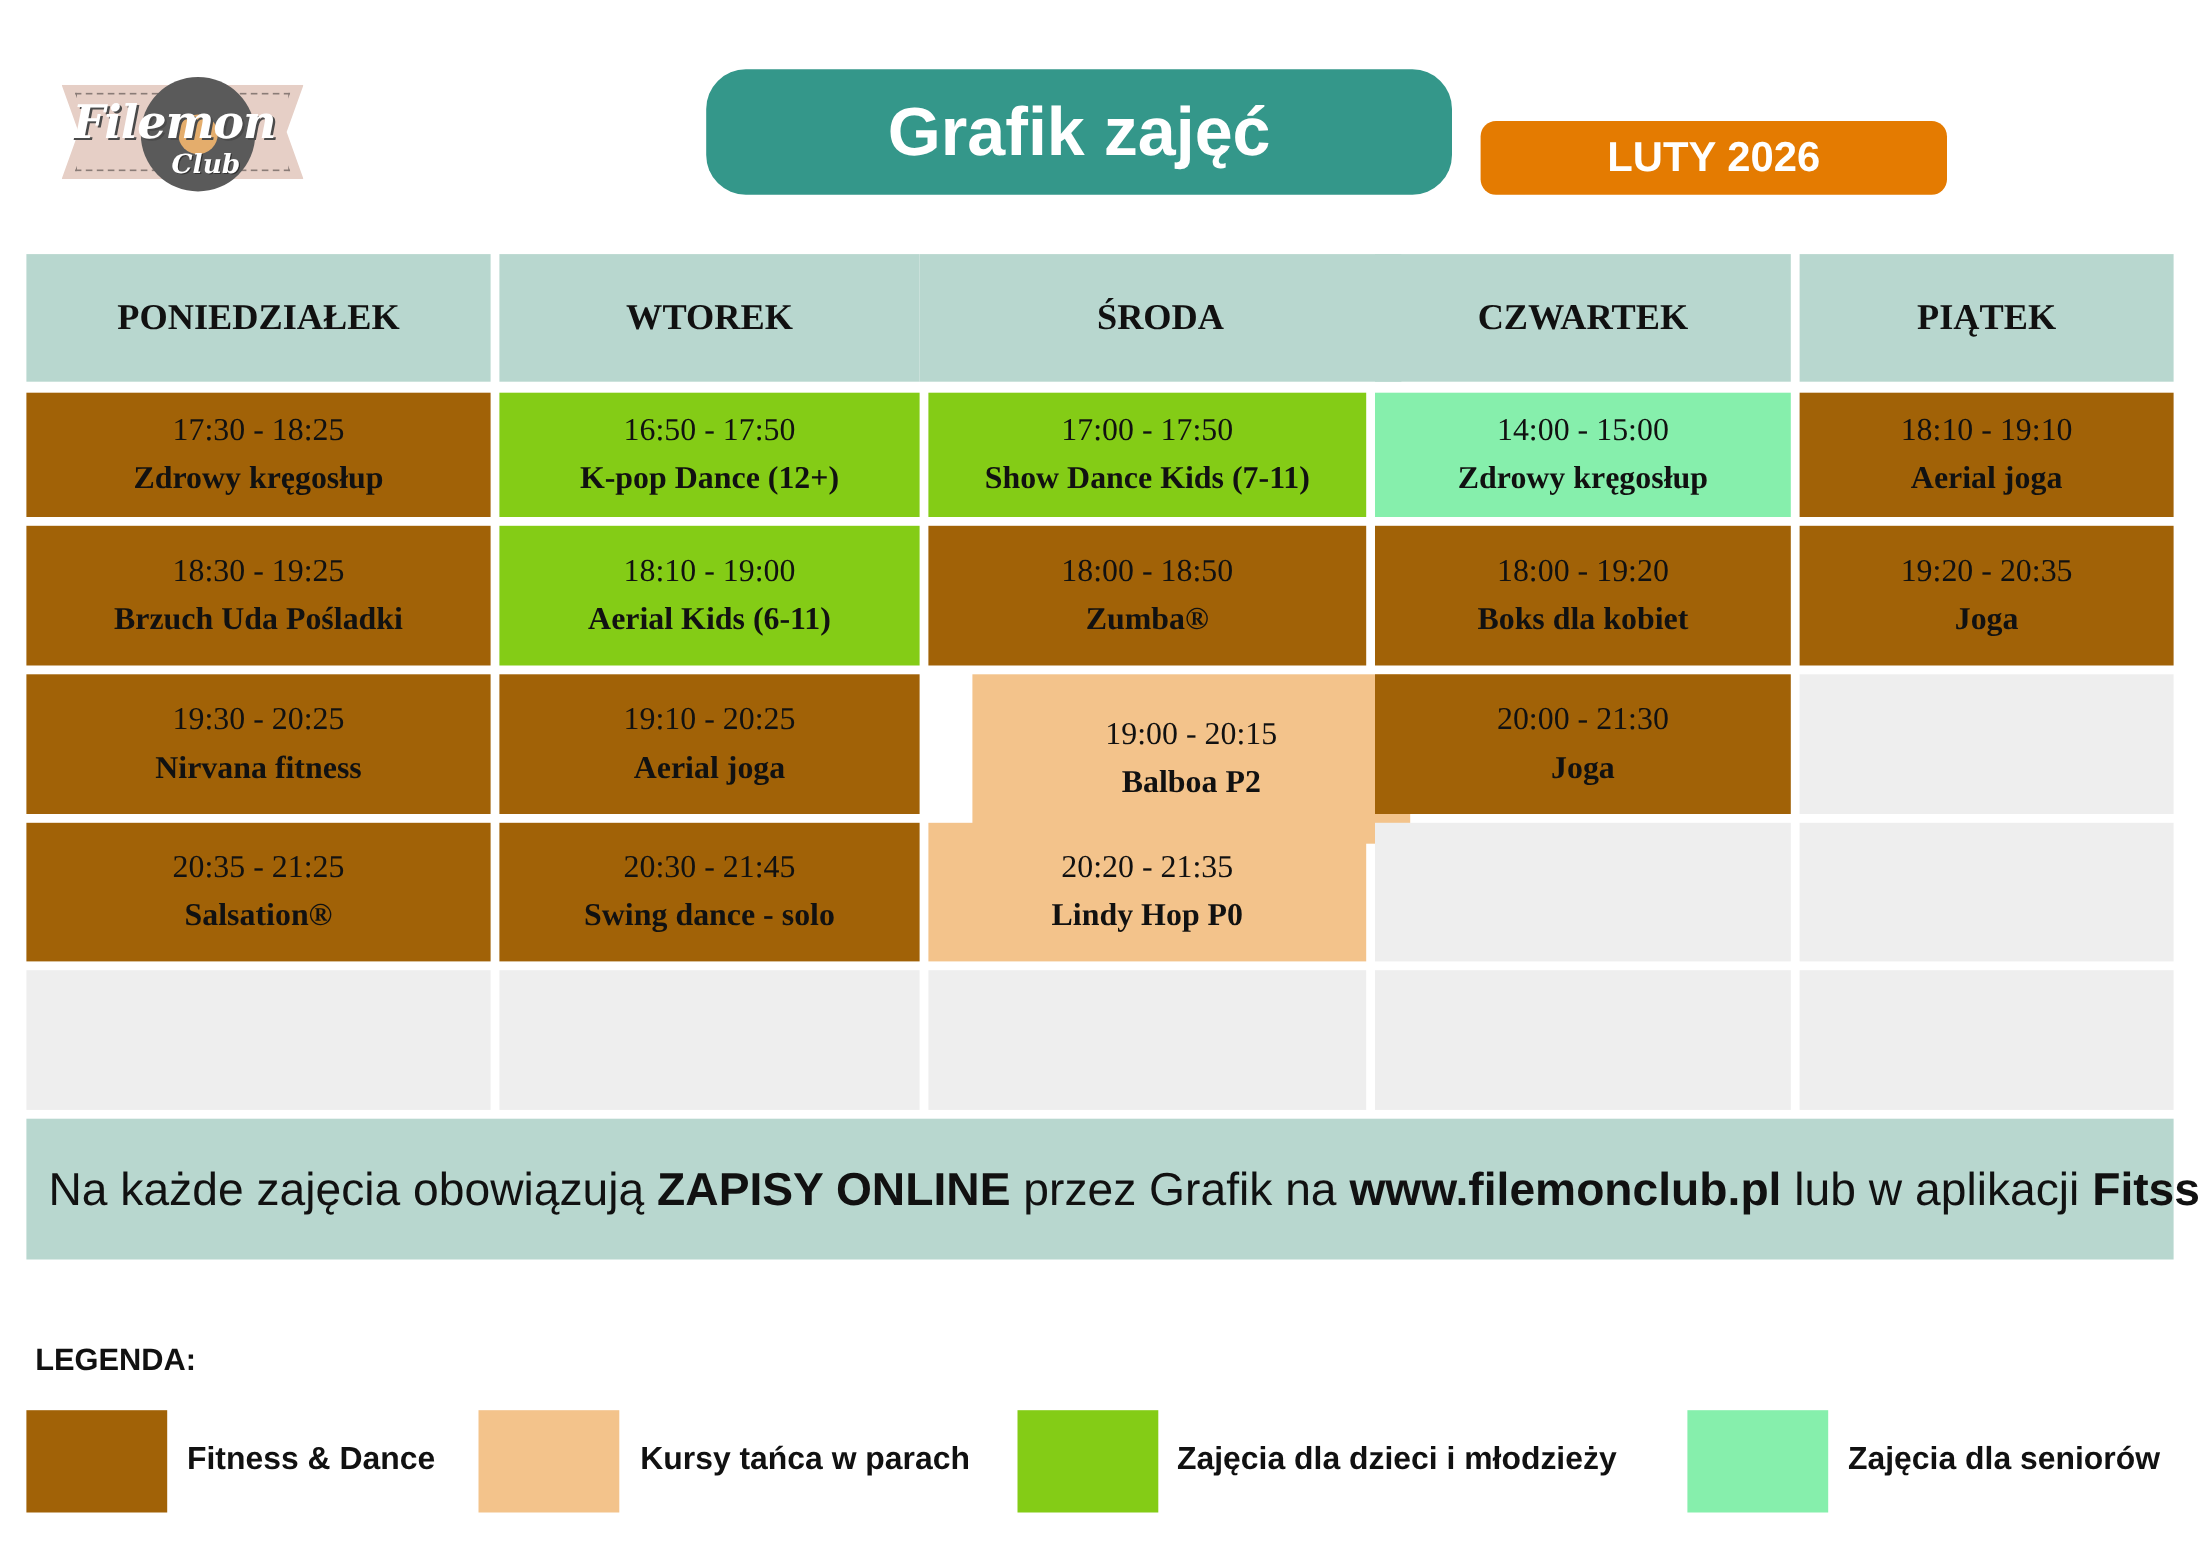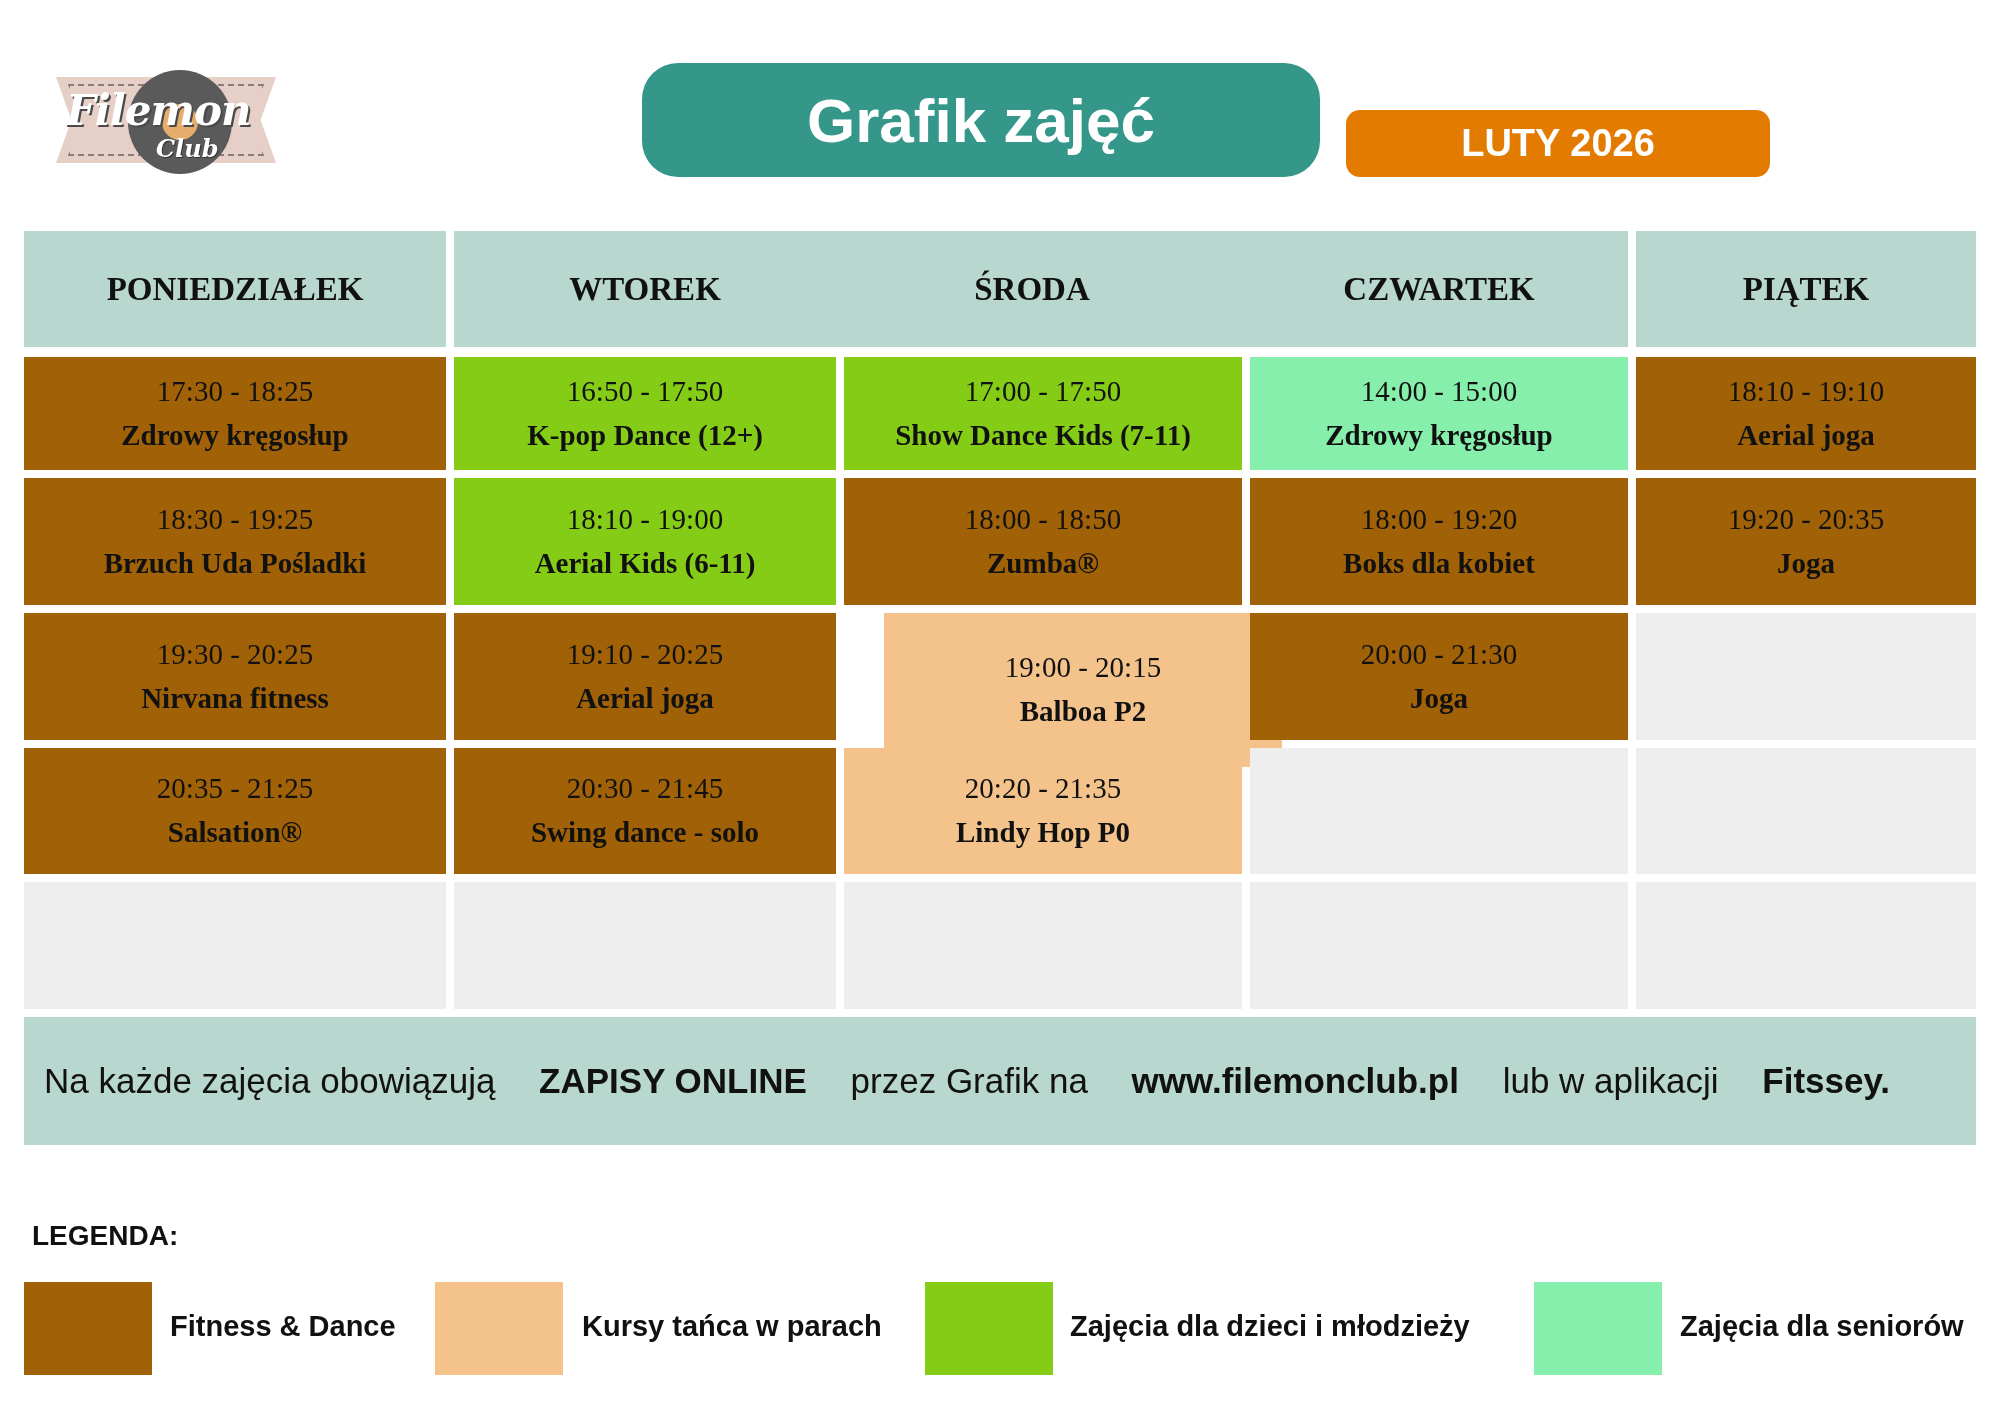--- a/index.html
+++ b/index.html
@@ -35,21 +35,21 @@
   .c-green { background:#a16207; }
   .c-purple { background:#84cc16; }
   .c-orange { background:#f3c38b; }
   .c-yellow { background:#86efac; }
   .c-empty { background:#eeeeee; }
   .time { font-size:29px; line-height:36px; color:#111; }
   .name { font-size:29px; line-height:40px; font-weight:bold; color:#111; margin-top:6px; }
 
   
   .banner { left:24px; top:1017px; width:1952px; height:128px; background:#b8d7cf;
-    display:flex; align-items:center; padding-left:20px; font-size:35px; color:#111; white-space:nowrap;gap:34px; }
+    display:flex; align-items:center; padding-left:20px; font-size:42px; color:#111; white-space:nowrap; }
   .banner b { font-weight:bold; }
 
   
   .legend-title { left:32px; top:1220px; font-weight:bold; font-size:28px; }
   .swatch { top:1282px; height:93px; width:128px; }
   .legend-label { top:1310px; font-weight:bold; font-size:29px; white-space:nowrap; }
 </style>
 </head>
 <body>
 
@@ -95,21 +95,21 @@
     </div>
     <div class="cell c-green" style="left: 454px; top: 613px; width: 382px; height: 127px;">
       <div class="time">19:10 - 20:25</div>
       <div class="name">Aerial joga</div>
     </div>
     <div class="cell c-green" style="left: 454px; top: 748px; width: 382px; height: 126px;">
       <div class="time">20:30 - 21:45</div>
       <div class="name">Swing dance - solo</div>
     </div>
     <div class="cell c-empty" style="left: 454px; top: 882px; width: 382px; height: 127px;"></div>
-    <div class="cell head" style="left: 813px; top: 231px; width: 438px; height: 116px;">ŚRODA</div>
+    <div class="cell head" style="left: 836px; top: 231px; width: 438px; height: 116px;">ŚRODA</div>
     <div class="cell c-purple" style="left: 844px; top: 357px; width: 398px; height: 113px;">
       <div class="time">17:00 - 17:50</div>
       <div class="name">Show Dance Kids (7-11)</div>
     </div>
     <div class="cell c-green" style="left: 844px; top: 478px; width: 398px; height: 127px;">
       <div class="time">18:00 - 18:50</div>
       <div class="name">Zumba®</div>
     </div>
     <div class="cell c-orange" style="left: 884px; top: 613px; width: 398px; height: 154px;">
       <div class="time">19:00 - 20:15</div>

